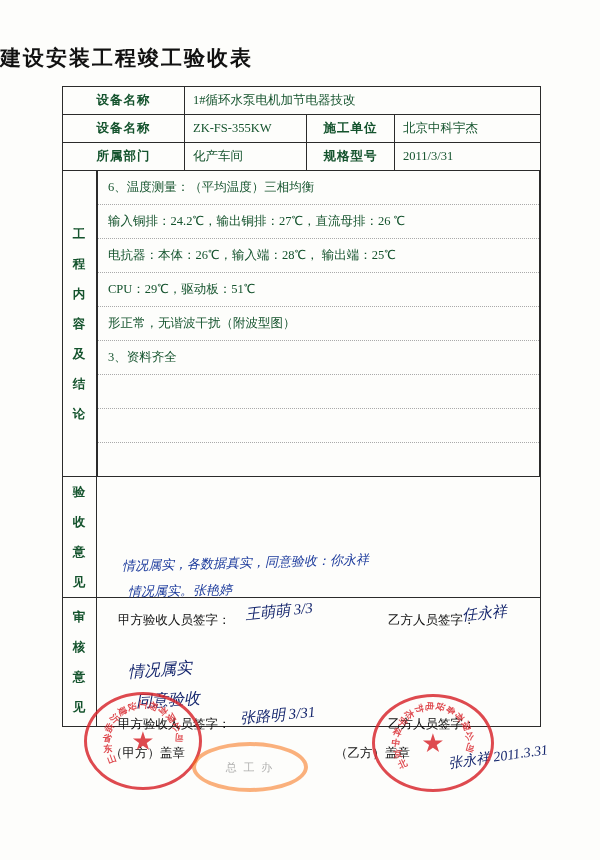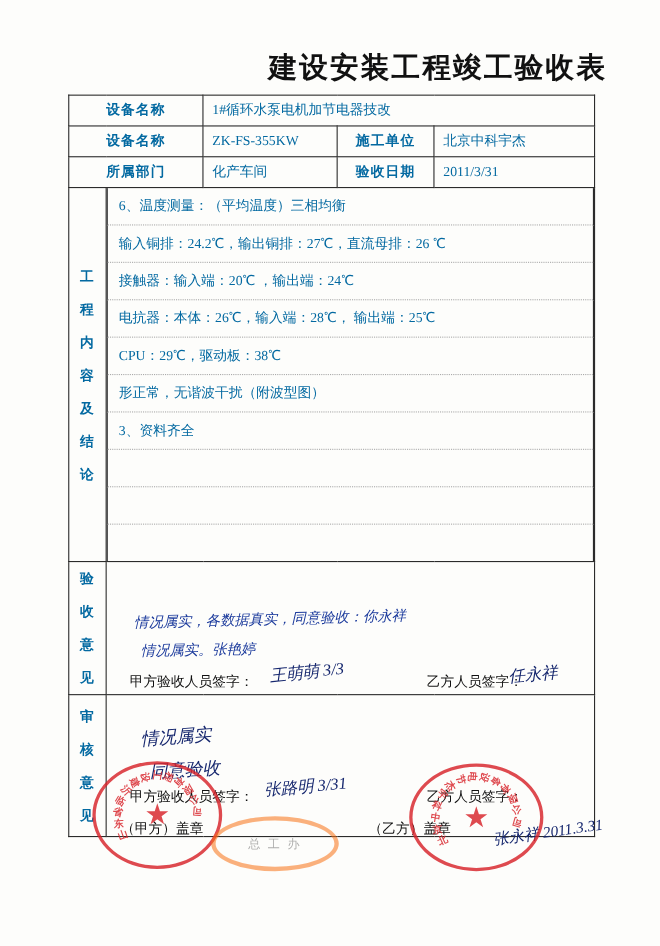--- a/index.html
+++ b/index.html
@@ -20,40 +20,40 @@
     left: 0; top: 0;
     width: 600px;
     height: 860px;
     background: #fdfdfb;
   }
   .title {
     position: absolute;
     left: 0;
     top: 44px;
     width: 552px;
-    text-align: right;
-    font-size: 26px;
+    text-align: left;
+    font-size: 21px;
     font-weight: bold;
     letter-spacing: 2px;
     color: #111;
   }
   .doc-table {
     position: absolute;
     left: 62px;
     top: 86px;
     width: 478px;
     border-collapse: collapse;
     table-layout: fixed;
   }
   .doc-table td {
     border: 1px solid #2b2b2b;
     padding: 0;
     vertical-align: middle;
     font-size: 12.5px;
-    color: #0369a1;
+    color: #14532d;
   }
   .lbl {
     text-align: center;
     font-weight: bold;
     font-size: 13px;
     letter-spacing: 1px;
     background: #fdfdfb;
   }
   .val {
     padding-left: 8px !important;
@@ -160,21 +160,21 @@
     <tr class="row-h">
       <td class="lbl" colspan="2">设备名称</td>
       <td class="val">ZK-FS-355KW</td>
       <td class="lbl">施工单位</td>
       <td class="val">北京中科宇杰</td>
     </tr>
 
     <tr class="row-h">
       <td class="lbl" colspan="2">所属部门</td>
       <td class="val">化产车间</td>
-      <td class="lbl">验收日期</td>
+      <td class="lbl">规格型号</td>
       <td class="val">2011/3/31</td>
     </tr>
 
     <tr>
       <td class="vlabel">
         <div>工</div>
         <div>程</div>
         <div>内</div>
         <div>容</div>
         <div>及</div>
@@ -184,27 +184,24 @@
       <td colspan="4" style="padding:0">
         <table style="width:100%;border-collapse:collapse;table-layout:fixed">
           <tbody>
                 <tr>
                   <td class="body-line first">6、温度测量：（平均温度）三相均衡</td>
                 </tr>
           <tr>
                   <td class="body-line">输入铜排：24.2℃，输出铜排：27℃，直流母排：26 ℃</td>
                 </tr>
           <tr>
-                  <td class="body-line">接触器：输入端：20℃ ，输出端：24℃</td>
-                </tr>
-          <tr>
                   <td class="body-line">电抗器：本体：26℃，输入端：28℃， 输出端：25℃</td>
                 </tr>
           <tr>
-                  <td class="body-line">CPU：29℃，驱动板：38℃</td>
+                  <td class="body-line">CPU：29℃，驱动板：51℃</td>
                 </tr>
           <tr>
                   <td class="body-line">形正常，无谐波干扰（附波型图）</td>
                 </tr>
           <tr>
                   <td class="body-line">3、资料齐全</td>
                 </tr>
           <tr>
                   <td class="body-line empty-line"></td>
                 </tr>

